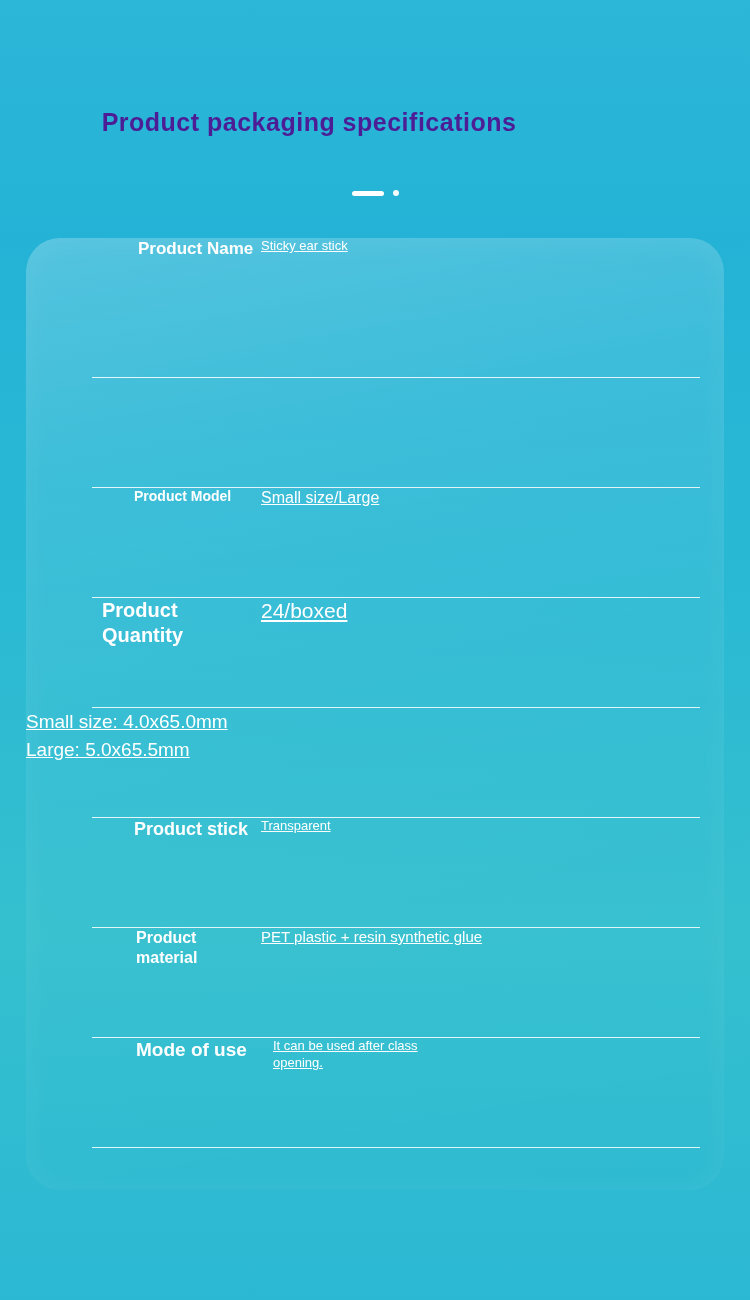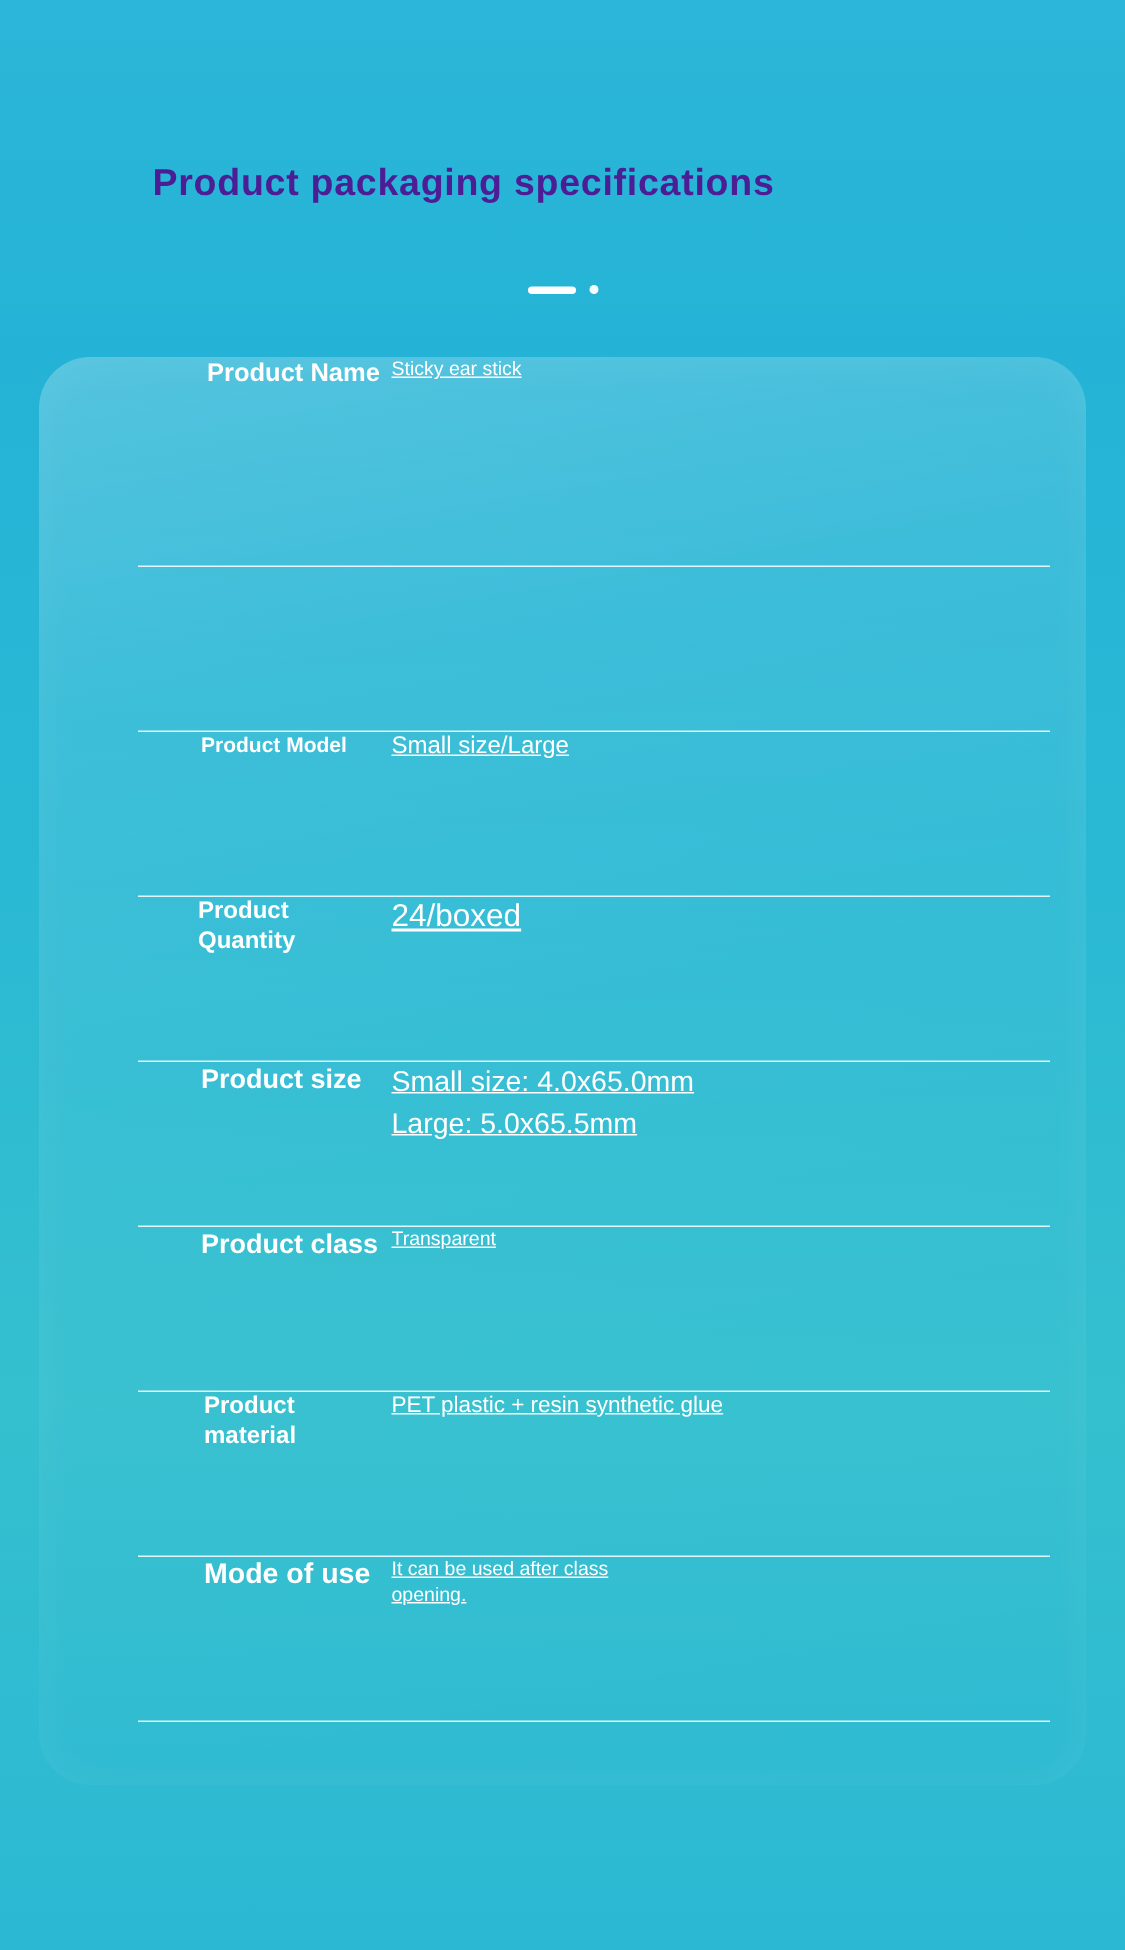--- a/index.html
+++ b/index.html
@@ -115,34 +115,34 @@
   .row.r-name .label { padding-left: 112px; font-size: 17px; }
   .row.r-name .value { font-size: 13px; max-width: 120px; }
   .row.r-name .divider { left: 66px; }
 
   .row.r-blank { height: 110px; }
   .row.r-blank .label { visibility: hidden; }
 
   .row.r-model .label { padding-left: 108px; font-size: 14px; }
   .row.r-model .value { font-size: 16px; }
 
-  .row.r-qty .label { padding-left: 106px; font-size: 16px; }
+  .row.r-qty .label { padding-left: 76px; font-size: 20px; }
   .row.r-qty .value { font-size: 21px; }
 
   .row.r-size .label { padding-left: 108px; font-size: 18px; }
   .row.r-size .value { font-size: 19px; line-height: 1.45; }
 
   .row.r-color .label { padding-left: 108px; font-size: 18px; }
   .row.r-color .value { font-size: 13px; max-width: 80px; }
 
   .row.r-material .label { padding-left: 110px; font-size: 16px; }
   .row.r-material .value { font-size: 15px; }
 
   .row.r-use .label { padding-left: 110px; font-size: 19px; }
-  .row.r-use .value { font-size: 13px; max-width: 200px; line-height: 1.3; }
+  .row.r-use .value { font-size: 13px; max-width: 200px; line-height: 1.3; margin-left: 12px; }
 </style>
 </head>
 <body>
 
 <div class="page">
 
   <div class="page-title">Product packaging specifications</div>
 
   <div class="pager">
     <span class="dash"></span>
@@ -170,30 +170,29 @@
         <div class="divider"></div>
       </div>
 
       <div class="row r-qty">
         <div class="label">Product Quantity</div>
         <div class="value">24/boxed</div>
         <div class="divider"></div>
       </div>
 
       <div class="row r-size">
-        <div class="label">Product size</div>
         <div class="value">
           <span class="line1">Small size: 4.0x65.0mm</span>
           <span class="line2">Large: 5.0x65.5mm</span>
         </div>
         <div class="divider"></div>
       </div>
 
       <div class="row r-color">
-        <div class="label">Product class</div>
+        <div class="label">Product stick</div>
         <div class="value">Transparent</div>
         <div class="divider"></div>
       </div>
 
       <div class="row r-material">
         <div class="label">Product material</div>
         <div class="value">PET plastic + resin synthetic glue</div>
         <div class="divider"></div>
       </div>
 

